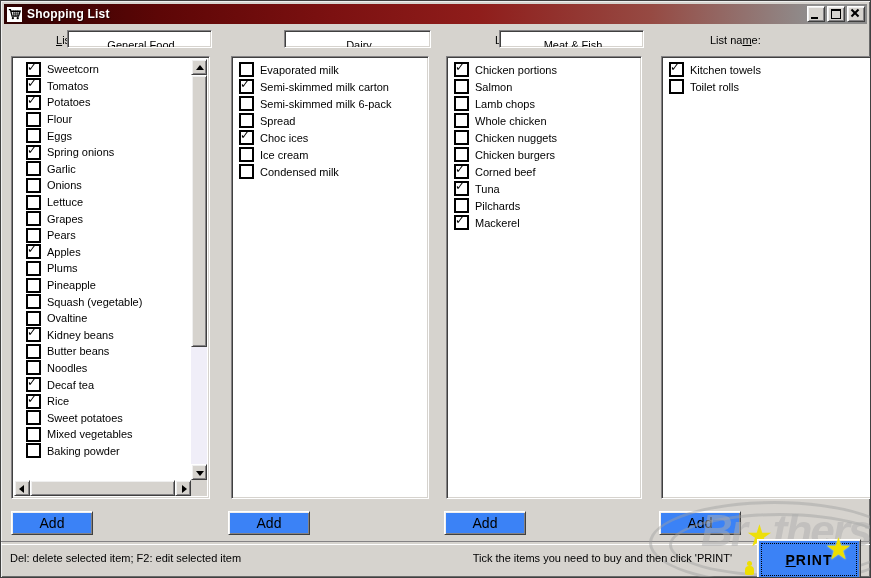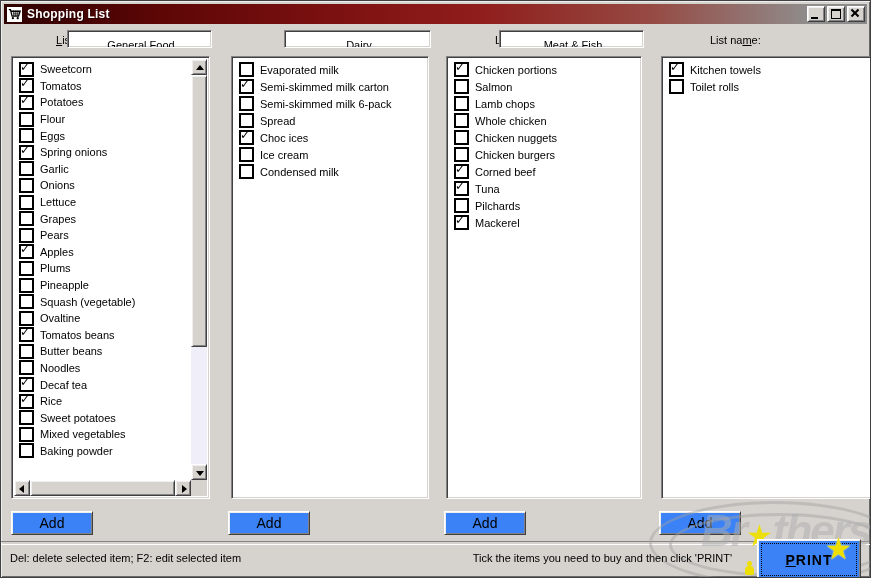--- a/index.html
+++ b/index.html
@@ -42,21 +42,21 @@
     font-family:inherit;font-size:11px;padding:11px 2px 0 5px;outline:none;box-sizing:border-box;text-align:center;
   }
   .listbox{
     position:absolute;top:55px;height:443px;background:#fff;box-sizing:border-box;
     border:1px solid;border-color:#848284 #fff #fff #848284;
     box-shadow:inset 1px 1px 0 #404040, inset -1px -1px 0 #d6d3ce;
     overflow:hidden;
   }
   .list-items{position:absolute;left:2px;top:2px;right:2px;bottom:2px;overflow:hidden;padding-top:2px;}
   .row{display:flex;align-items:center;height:17px;padding-left:5px;}
-  .col1 .row{height:16.6px;}
+  .col1 .row{height:16.6px;margin-left:7px;}
   .cb{width:11px;height:11px;background:#fff;border:2px solid #000;flex:0 0 auto;position:relative;}
   .cb.checked::after{content:"✓";font-family:"DejaVu Sans",sans-serif;font-weight:bold;font-size:12px;
     position:absolute;left:-1px;top:-4px;color:#000;}
   .rowlabel{margin-left:6px;white-space:nowrap;}
   
   .vscroll{position:absolute;top:2px;right:2px;width:16px;bottom:18px;background:#f0eef8;}
   .hscroll{position:absolute;left:2px;bottom:2px;height:16px;right:18px;background:#f0eef8;}
   .sb-btn{position:absolute;background:#d6d3ce;
     border:1px solid;border-color:#fff #404040 #404040 #fff;
     box-shadow:inset 1px 1px 0 #efefef, inset -1px -1px 0 #848284;box-sizing:border-box;}
@@ -195,21 +195,21 @@
         <div class="row">
           <span class="cb"></span>
           <span class="rowlabel">Squash (vegetable)</span>
         </div>
         <div class="row">
           <span class="cb"></span>
           <span class="rowlabel">Ovaltine</span>
         </div>
         <div class="row">
           <span class="cb checked"></span>
-          <span class="rowlabel">Tomatos beans</span>
+          <span class="rowlabel">Kidney beans</span>
         </div>
         <div class="row">
           <span class="cb"></span>
           <span class="rowlabel">Butter beans</span>
         </div>
         <div class="row">
           <span class="cb"></span>
           <span class="rowlabel">Noodles</span>
         </div>
         <div class="row">

